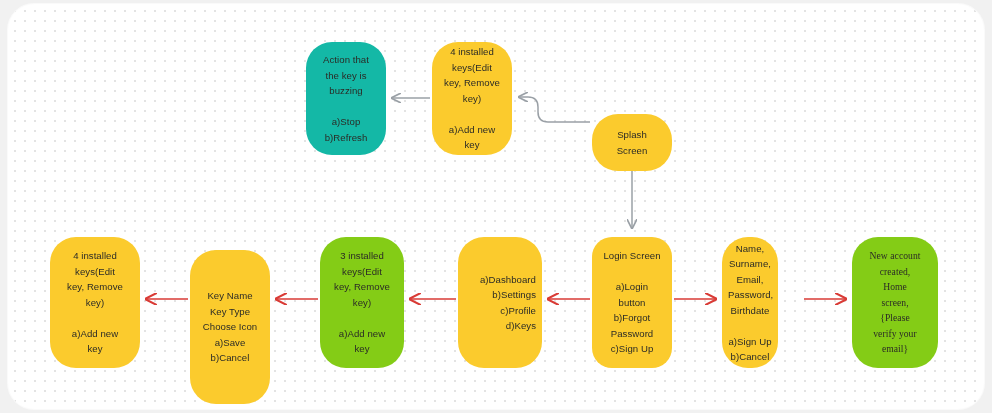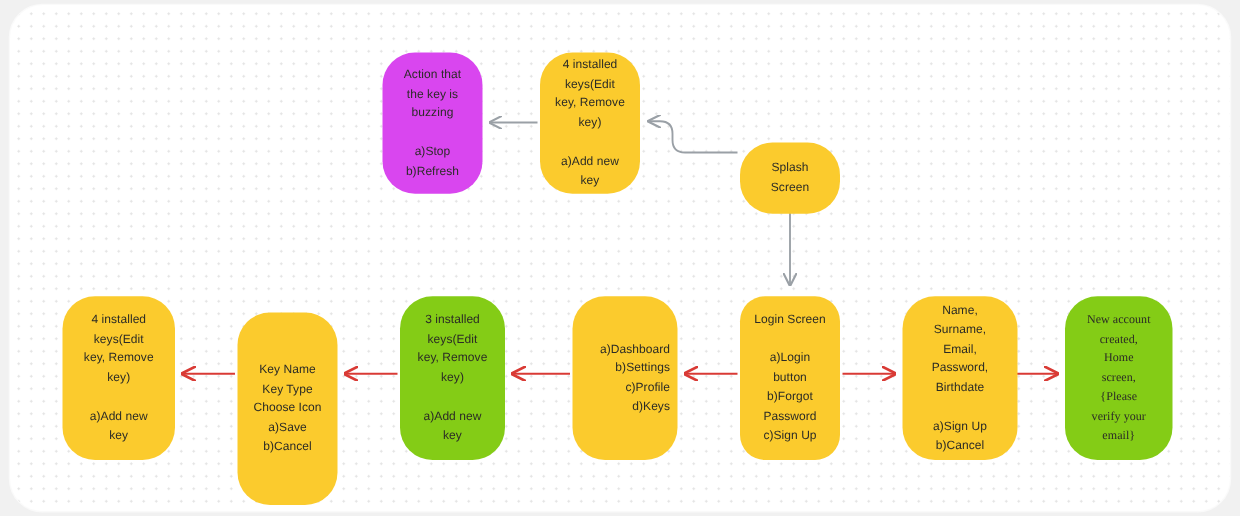--- a/index.html
+++ b/index.html
@@ -85,21 +85,21 @@
 
     <path d="M 590 299 L 548 299" fill="none" stroke="#d93a35" stroke-width="1.7" marker-end="url(#arrow-red)"></path>
     <path d="M 456 299 L 410 299" fill="none" stroke="#d93a35" stroke-width="1.7" marker-end="url(#arrow-red)"></path>
     <path d="M 318 299 L 276 299" fill="none" stroke="#d93a35" stroke-width="1.7" marker-end="url(#arrow-red)"></path>
     <path d="M 188 299 L 146 299" fill="none" stroke="#d93a35" stroke-width="1.7" marker-end="url(#arrow-red)"></path>
 
     <path d="M 674 299 L 716 299" fill="none" stroke="#d93a35" stroke-width="1.7" marker-end="url(#arrow-red)"></path>
     <path d="M 804 299 L 846 299" fill="none" stroke="#d93a35" stroke-width="1.7" marker-end="url(#arrow-red)"></path>
   </svg>
 
-  <div class="node" style="left: 306px; top: 42px; width: 80px; height: 113px; background: #d946ef; color: rgb(43, 43, 38);">
+  <div class="node" style="left: 306px; top: 42px; width: 80px; height: 113px; background: #14b8a6; color: rgb(43, 43, 38);">
     <span class="node-text">Action that
 the key is
 buzzing
 
 a)Stop
 b)Refresh</span>
   </div>
 
   <div class="node" style="left: 432px; top: 42px; width: 80px; height: 113px; background: rgb(251, 203, 45); color: rgb(43, 43, 38);">
     <span class="node-text">4 installed
@@ -154,21 +154,21 @@
   <div class="node" style="left: 592px; top: 237px; width: 80px; height: 131px; background: rgb(251, 203, 45); color: rgb(43, 43, 38); border-radius: 20px;">
     <span class="node-text">Login Screen
 
 a)Login
 button
 b)Forgot
 Password
 c)Sign Up</span>
   </div>
 
-  <div class="node" style="left: 722px; top: 237px; width: 92px; height: 131px; background: rgb(251, 203, 45); color: rgb(43, 43, 38);">
+  <div class="node" style="left: 722px; top: 237px; width: 56px; height: 131px; background: rgb(251, 203, 45); color: rgb(43, 43, 38);">
     <span class="node-text">Name,
 Surname,
 Email,
 Password,
 Birthdate
 
 a)Sign Up
 b)Cancel</span>
   </div>
 

